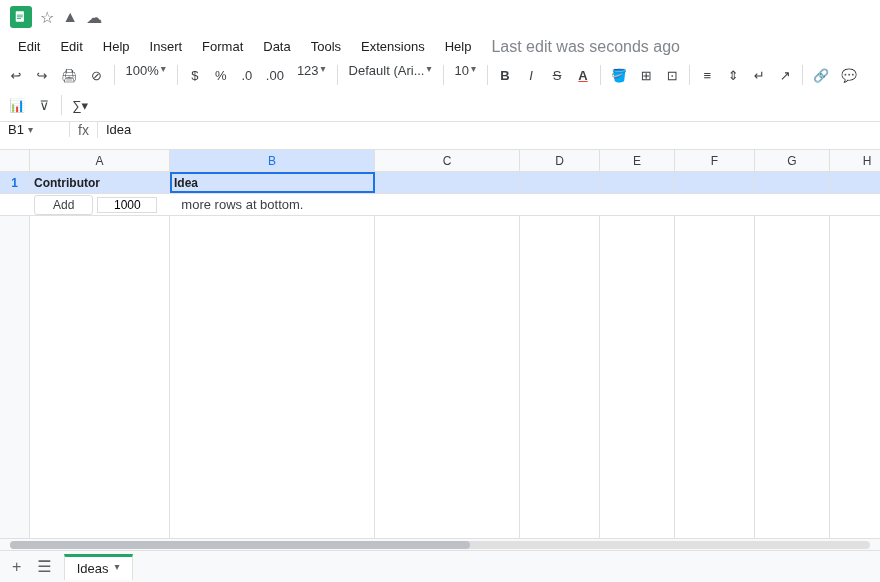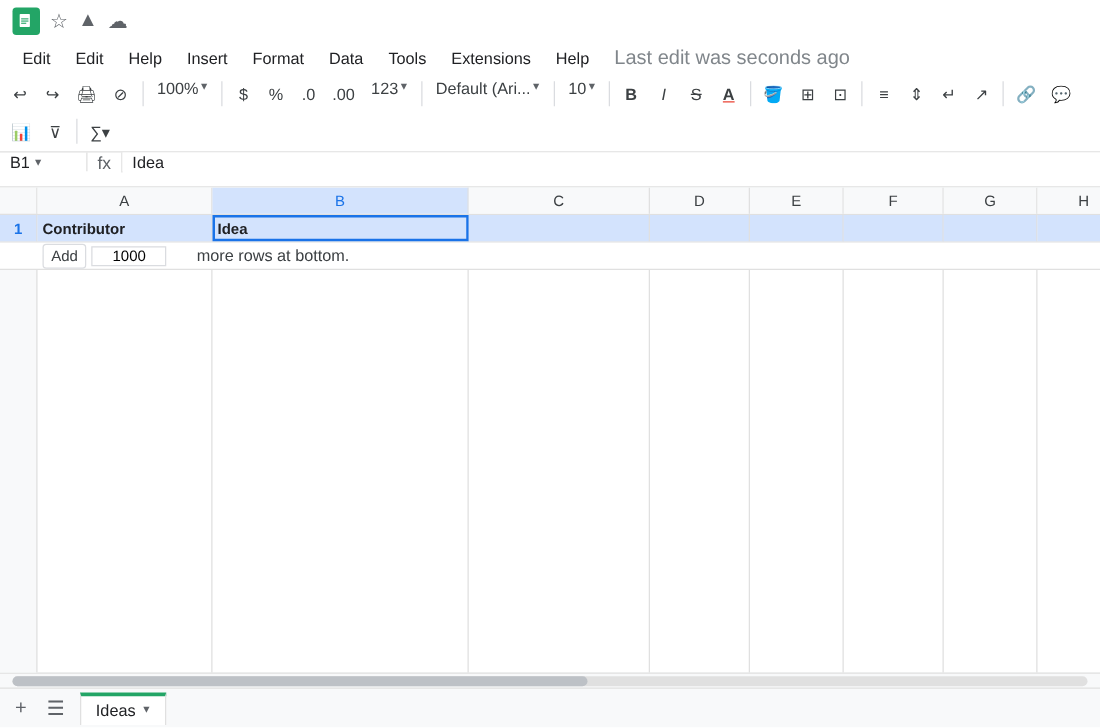--- a/index.html
+++ b/index.html
@@ -45,21 +45,21 @@
 
     .sheet-rows { flex: 1; overflow: hidden; position: relative; }
     .sheet-row { display: flex; height: 22px; border-bottom: 1px solid #e0e0e0; }
     .row-num { width: 30px; flex-shrink: 0; border-right: 1px solid #e0e0e0; font-size: 12px; color: #80868b; display: flex; align-items: center; justify-content: center; background: #f8f9fa; }
     .row-num.selected { background: #d3e3fd; font-weight: bold; color: #1a73e8; }
     .cell { border-right: 1px solid #e0e0e0; font-size: 13px; color: #202124; display: flex; align-items: center; padding: 0 4px; flex-shrink: 0; overflow: hidden; white-space: nowrap; }
     .cell.header-row { background: #d3e3fd; font-weight: 600; font-size: 12px; }
     .cell.selected { outline: 2px solid #1a73e8; outline-offset: -2px; background: #e8f0fe; }
     .cell.selected.header-row { background: #d3e3fd; }
     .add-row { display: flex; align-items: center; height: 22px; border-bottom: 1px solid #e0e0e0; }
-    .add-btn { border: 1px solid #dadce0; background: #fff; padding: 2px 6px; margin: 0 4px 0 34px; font-size: 12px; color: #3c4043; cursor: pointer; border-radius: 3px; }
+    .add-btn { border: 1px solid #dadce0; background: #fff; padding: 2px 18px; margin: 0 4px 0 34px; font-size: 12px; color: #3c4043; cursor: pointer; border-radius: 3px; }
     .add-count { border: 1px solid #dadce0; background: #fff; width: 60px; padding: 0 4px; font-size: 12px; text-align: center; }
     .add-text { font-size: 13px; color: #3c4043; margin-left: 24px; }
 
     
     .bottom-bar { display: flex; align-items: center; background: #f8f9fa; border-top: 1px solid #e0e0e0; height: 32px; padding: 0 8px; gap: 8px; }
     .sheet-tab-btn { background: none; border: none; cursor: pointer; font-size: 16px; color: #5f6368; padding: 4px; }
     .sheet-tab { background: #fff; border-top: 3px solid #23a566; padding: 4px 12px; font-size: 13px; color: #202124; cursor: pointer; display: flex; gap: 6px; border-left: 1px solid #e0e0e0; border-right: 1px solid #e0e0e0; }
     .sheet-chevron { font-size: 10px; color: #5f6368; }
 
     

